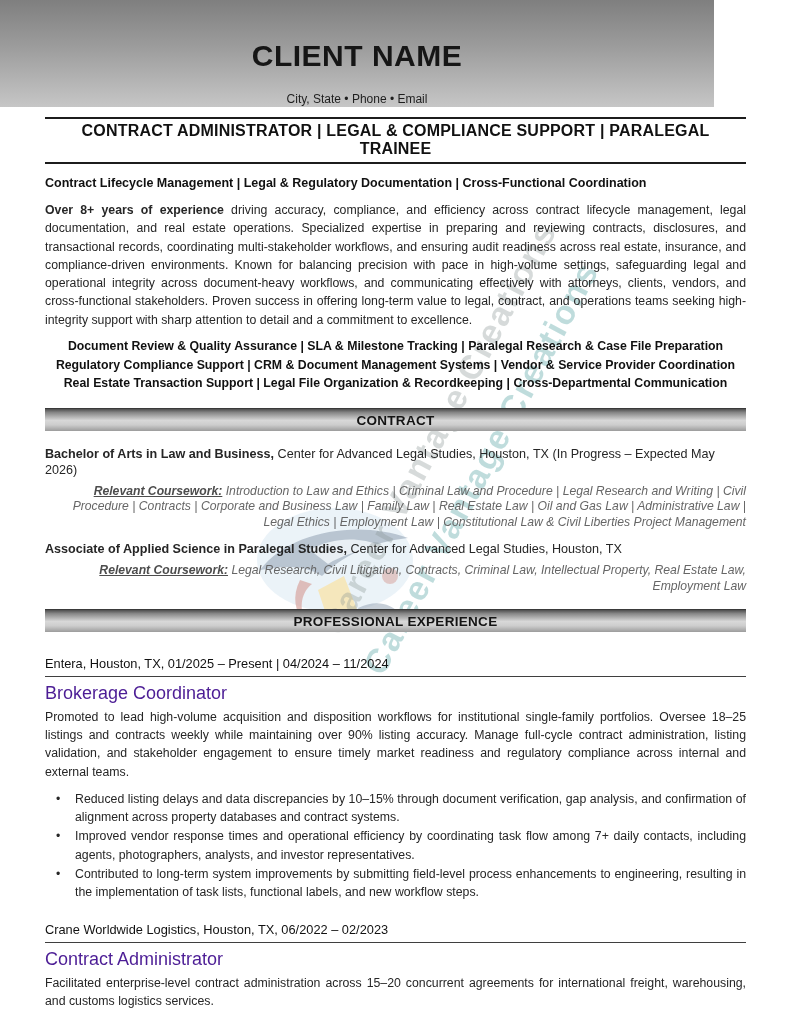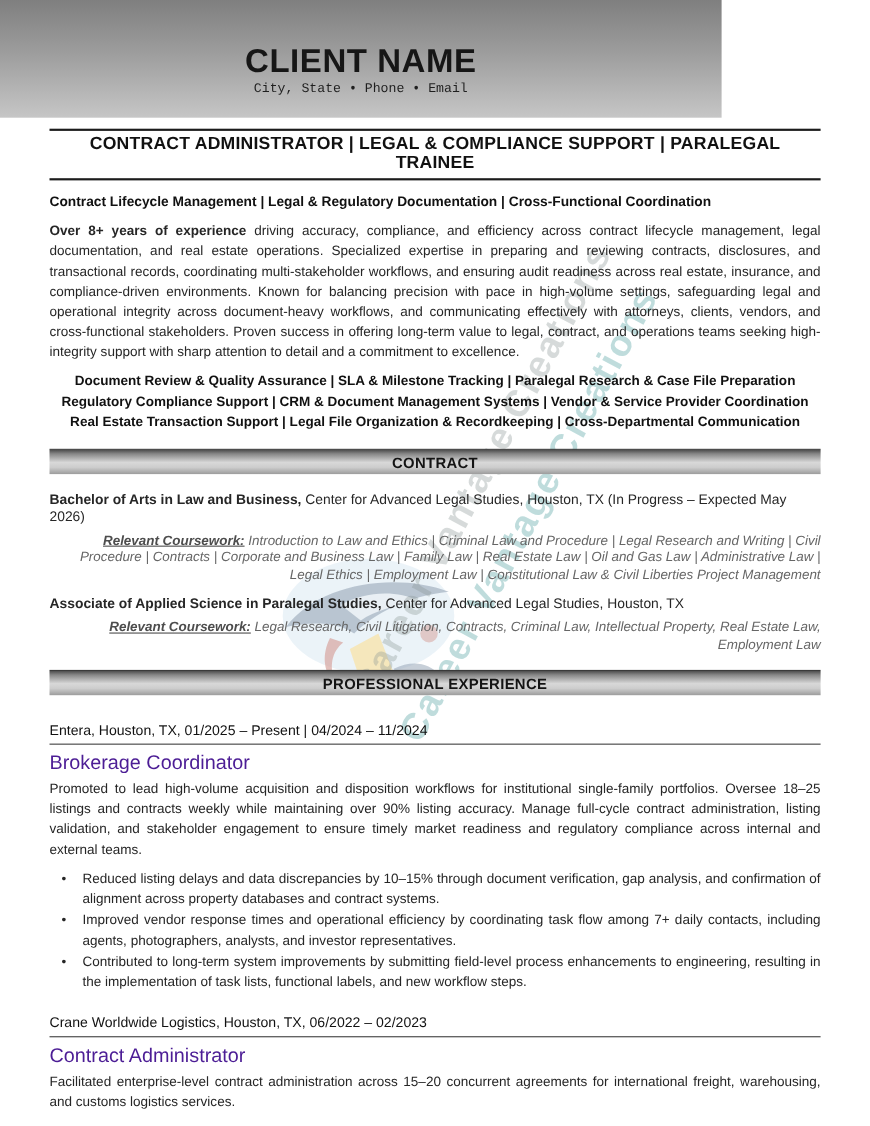--- a/index.html
+++ b/index.html
@@ -32,38 +32,37 @@
     letter-spacing: 2px;
     white-space: nowrap;
     transform: rotate(-62deg);
     transform-origin: left bottom;
   }
   .wm-gray { left: 118px; top: 252px; color: #8a9694; opacity: 0.34; }
   .wm-teal { left: 160px; top: 292px; color: #2e8f8f; opacity: 0.30; }
 
   
   .top-band {
-    width: 656px;
+    width: 714px;
     height: 107px;
     background: linear-gradient(180deg, #7f7f7f 0%, #9d9d9d 45%, #c6c6c6 100%);
     text-align: center;
     padding-top: 40px;
   }
   .client-name {
     font-size: 30px;
     font-weight: bold;
     letter-spacing: 0.5px;
     color: #161616;
     line-height: 32px;
   }
   .contact-line {
-    margin-top: 2px;
+    margin-top: 20px;
     font-size: 12px;
     color: #1f1f1f;
-    font-family: Liberation Mono, monospace;
   }
 
   
   .content { position: relative; z-index: 3; padding: 0 45px; }
 
   .rule { height: 0; border-top: 2px solid #1c1c1c; }
   .headline-block { margin-top: 10px; }
   .headline {
     text-align: center;
     font-weight: bold;

